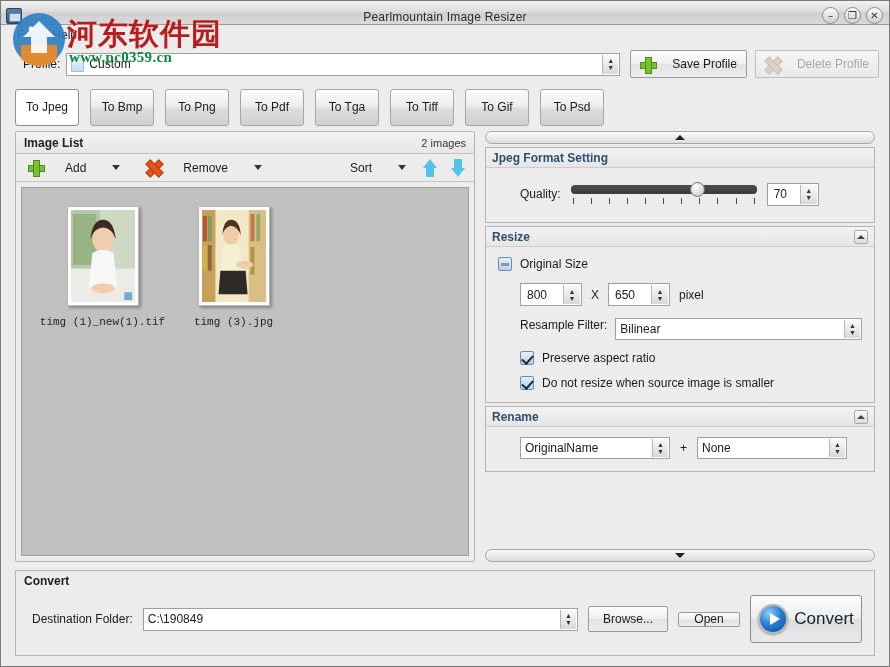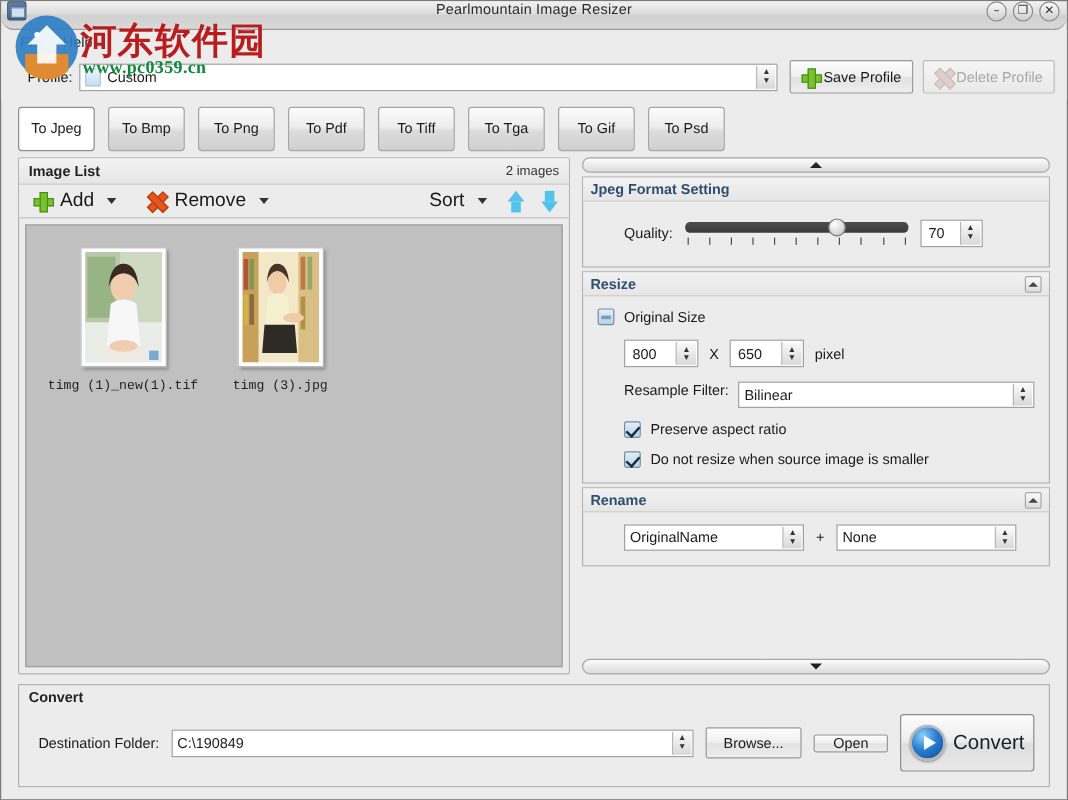--- a/index.html
+++ b/index.html
@@ -20,23 +20,22 @@
     background: #ececec;
     border: 1px solid #7a7a7a;
     display: flex; flex-direction: column;
   }
 
   
   .titlebar {
     height: 24px; flex: none;
     background: linear-gradient(to bottom, #f2f2f2 0%, #dddddd 45%, #d0d0d0 52%, #d9d9d9 100%);
     border-bottom: 1px solid #9a9a9a;
-    display: flex; align-items: flex-start;
+    display: flex; align-items: flex-end;
     position: relative;
-    border-radius: 11px;
   }
   .title-icon {
     width: 16px; height: 16px; margin-left: 5px;
     background: linear-gradient(to bottom, #5d7fa8, #32557f);
     border: 1px solid #274764; border-radius: 2px;
     position: relative; flex: none;
   }
   .title-icon::after {
     content: ""; position: absolute; left: 2px; top: 4px;
     width: 10px; height: 7px; background: #cfe0ef; border: 1px solid #6b89a8;
@@ -123,21 +122,21 @@
   .doc-icon::after {
     content: ""; position: absolute; right: -1px; top: -1px;
     border-left: 5px solid transparent; border-top: 5px solid #ececec;
   }
   #profile-combo { flex: 1; margin-right: 10px; align-items: center; }
 
   .btn {
     height: 28px; min-width: 62px; padding: 0 9px;
     background: linear-gradient(to bottom, #fdfdfd 0%, #efefef 48%, #e2e2e2 52%, #ededed 100%);
     border: 1px solid #9a9a9a; border-radius: 2px;
-    display: inline-flex; align-items: center; justify-content: center; gap: 3px;
+    display: inline-flex; align-items: center; justify-content: center; gap: 17px;
     font-size: 12px; color: #1a1a1a; white-space: nowrap;
   }
   .btn.disabled { color: #a8a8a8; border-color: #bdbdbd;
     background: linear-gradient(to bottom, #f5f5f5, #e9e9e9); }
   .ico-plus {
     width: 15px; height: 15px; position: relative; flex: none;
   }
   .ico-plus::before, .ico-plus::after {
     content: ""; position: absolute; background: #76c32f; border: 1px solid #4e8a1c;
   }
@@ -196,22 +195,22 @@
   }
   .panel-title { font-size: 12px; font-weight: bold; color: #222; }
   .panel-count { margin-left: auto; font-size: 11px; color: #333; }
   .list-toolbar {
     height: 28px; flex: none;
     display: flex; align-items: center; padding: 0 8px;
     border-bottom: 1px solid #c4c4c4;
     background: #ececec;
   }
   .tool-btn {
-    display: inline-flex; align-items: center; gap: 7px;
-    font-size: 16px; padding: 2px 4px; color: #1a1a1a;
+    display: inline-flex; align-items: center; gap: 22px;
+    font-size: 12px; padding: 2px 4px; color: #1a1a1a;
   }
   .caret-dn {
     width: 0; height: 0; margin-left: 4px;
     border-left: 4px solid transparent; border-right: 4px solid transparent;
     border-top: 5px solid #333;
   }
   .spacer { flex: 1; }
   .arrow-up, .arrow-dn {
     width: 16px; height: 18px; position: relative; margin-left: 12px;
   }
@@ -414,22 +413,22 @@
       <span class="ico-x dis"></span>
       <span>Delete Profile</span>
     </div>
   </div>
 
   <div class="tabs">
     <div class="tab active">To Jpeg</div>
     <div class="tab">To Bmp</div>
     <div class="tab">To Png</div>
     <div class="tab">To Pdf</div>
+    <div class="tab">To Tga</div>
     <div class="tab">To Tiff</div>
-    <div class="tab">To Tga</div>
     <div class="tab">To Gif</div>
     <div class="tab">To Psd</div>
   </div>
 
   <div class="body-area">
 
     <div class="panel" id="image-list-panel">
       <div class="panel-head">
         <span class="panel-title">Image List</span>
         <span class="panel-count">2 images</span>

